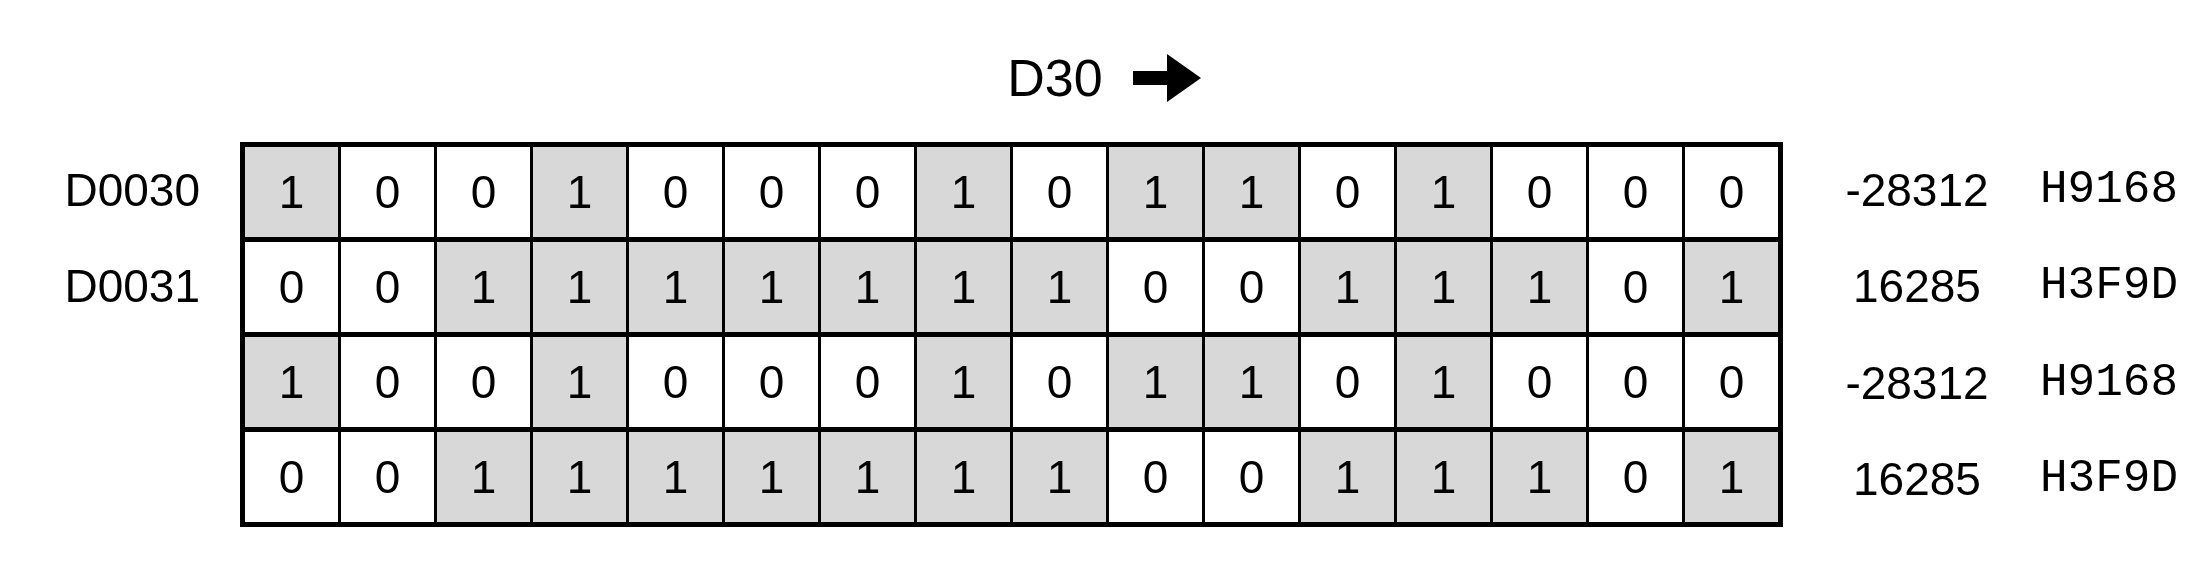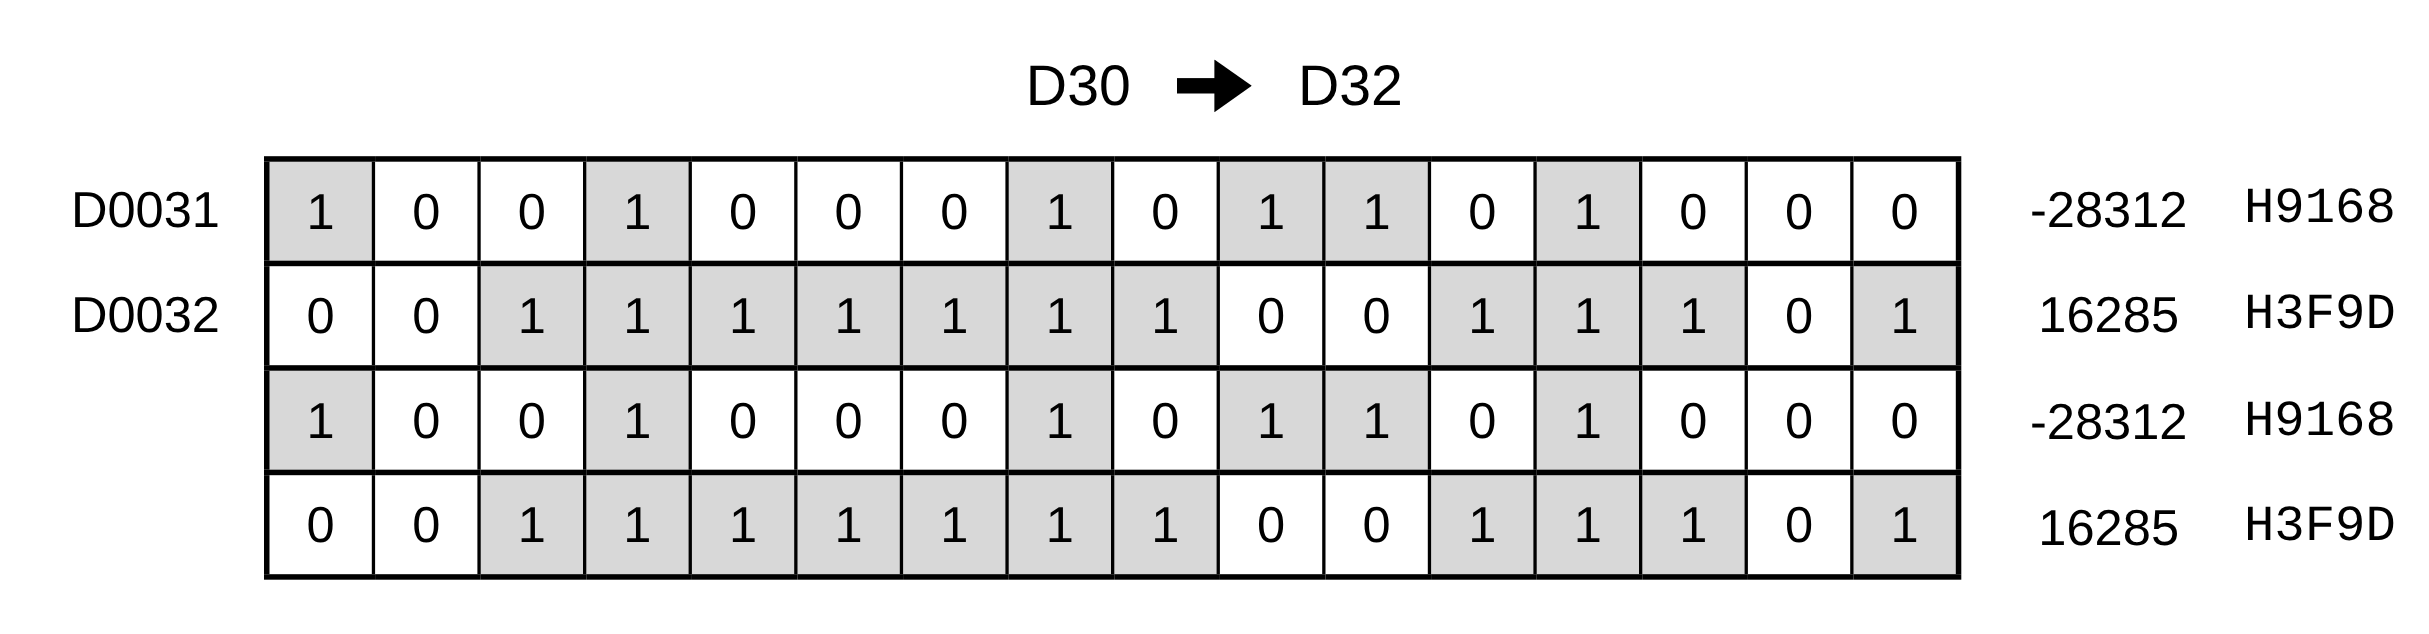--- a/index.html
+++ b/index.html
@@ -19,21 +19,21 @@
 
   
   .title {
     position: absolute;
     top: 46px;
     left: 0;
     right: 0;
     display: flex;
     justify-content: center;
     align-items: center;
-    gap: 42px;
+    gap: 30px;
     font-size: 52px;
     line-height: 64px;
     color: #000000;
   }
   .title .arrow-wrap {
     display: flex;
     align-items: center;
   }
 
   
@@ -100,28 +100,27 @@
 <div id="stage" style="--on-fill: #d8d8d8; --off-fill: #ffffff; --border-color: #000000; color: rgb(0, 0, 0);">
 
   <div class="title">
     <span>D30</span>
     <span class="arrow-wrap">
       <svg width="68" height="48" viewBox="0 0 68 48" aria-hidden="true">
         <rect x="0" y="17" width="38" height="14" fill="#000000"></rect>
         <polygon points="34,0 68,24 34,48" fill="#000000"></polygon>
       </svg>
     </span>
-    <span>D32</span>
   </div>
 
   <div class="diagram">
 
     <div class="side-col labels-col">
+      <div class="cell">D0030</div>
       <div class="cell">D0031</div>
-      <div class="cell">D0032</div>
     </div>
 
     <table class="bits">
       <tbody>
         <tr>
             <td class="on">1</td>
             <td class="off">0</td>
             <td class="off">0</td>
             <td class="on">1</td>
             <td class="off">0</td>

